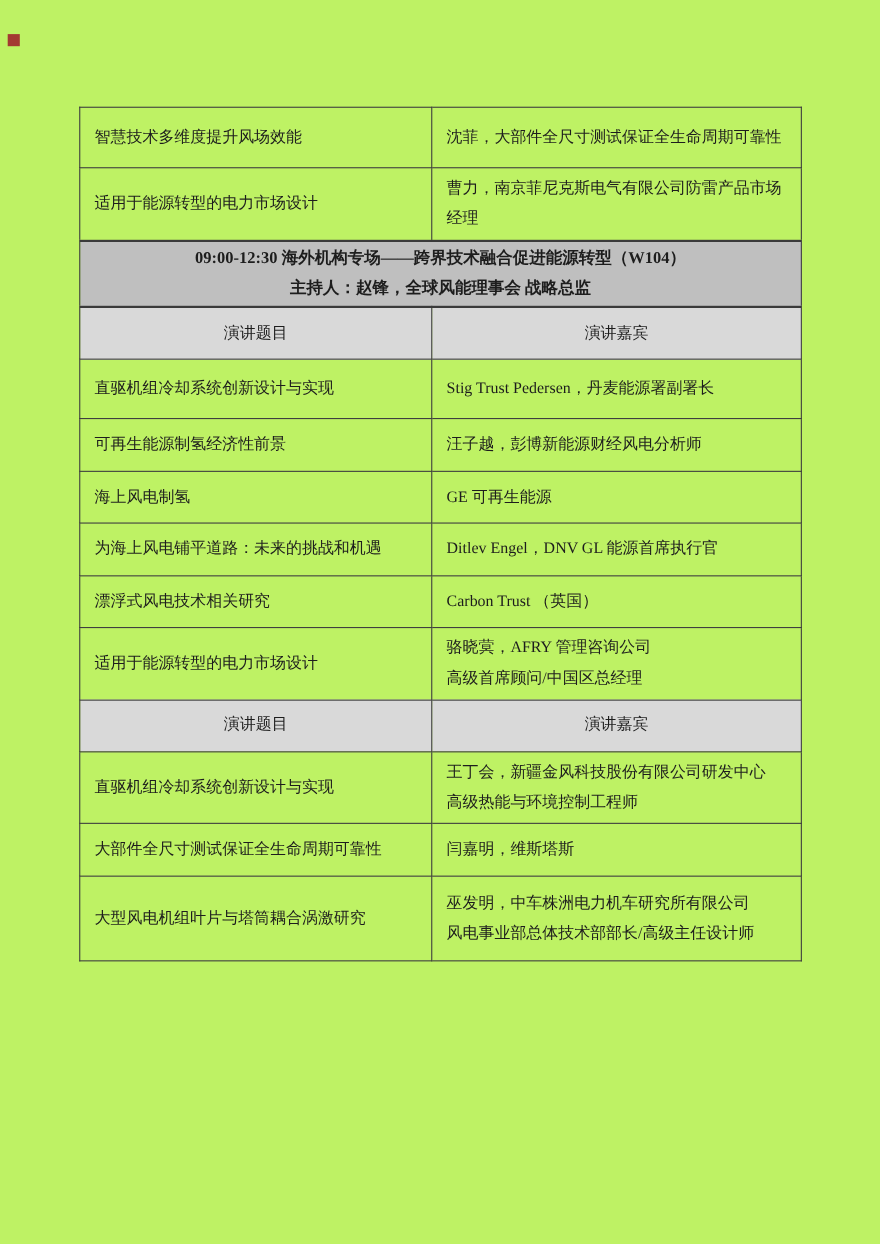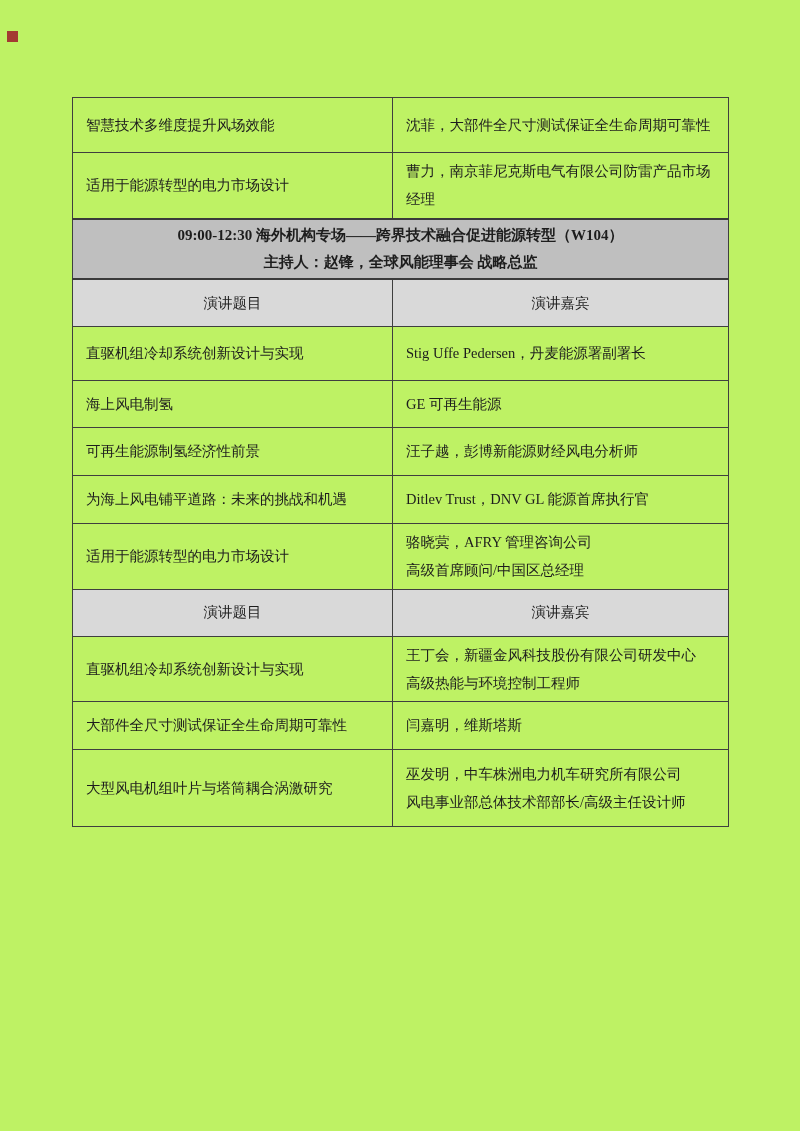--- a/index.html
+++ b/index.html
@@ -74,33 +74,37 @@
           <div>09:00-12:30 海外机构专场——跨界技术融合促进能源转型（W104）</div>
           <div>主持人：赵锋，全球风能理事会 战略总监</div>
         </td>
       </tr>
       <tr class="colhead-row" style="height:48px">
         <td>演讲题目</td>
         <td>演讲嘉宾</td>
       </tr>
       <tr style="height:54px">
         <td class="title-cell">直驱机组冷却系统创新设计与实现</td>
-        <td class="speaker-cell">Stig Uffe Pedersen，丹麦能源署副署长</td>
+        <td class="speaker-cell">Stig Trust Pedersen，丹麦能源署副署长</td>
+      </tr>
+      <tr style="height:48px">
+        <td class="title-cell">可再生能源制氢经济性前景</td>
+        <td class="speaker-cell">汪子越，彭博新能源财经风电分析师</td>
       </tr>
       <tr style="height:47px">
         <td class="title-cell">海上风电制氢</td>
         <td class="speaker-cell">GE 可再生能源</td>
       </tr>
       <tr style="height:48px">
-        <td class="title-cell">可再生能源制氢经济性前景</td>
-        <td class="speaker-cell">汪子越，彭博新能源财经风电分析师</td>
+        <td class="title-cell">为海上风电铺平道路：未来的挑战和机遇</td>
+        <td class="speaker-cell">Ditlev Engel，DNV GL  能源首席执行官</td>
       </tr>
-      <tr style="height:48px">
-        <td class="title-cell">为海上风电铺平道路：未来的挑战和机遇</td>
-        <td class="speaker-cell">Ditlev Trust，DNV GL  能源首席执行官</td>
+      <tr style="height:47px">
+        <td class="title-cell">漂浮式风电技术相关研究</td>
+        <td class="speaker-cell">Carbon Trust （英国）</td>
       </tr>
       <tr style="height:63px">
         <td class="title-cell">适用于能源转型的电力市场设计</td>
         <td class="speaker-cell">骆晓蓂，AFRY 管理咨询公司
 高级首席顾问/中国区总经理</td>
       </tr>
 
       <tr class="colhead-row" style="height:47px">
         <td>演讲题目</td>
         <td>演讲嘉宾</td>

